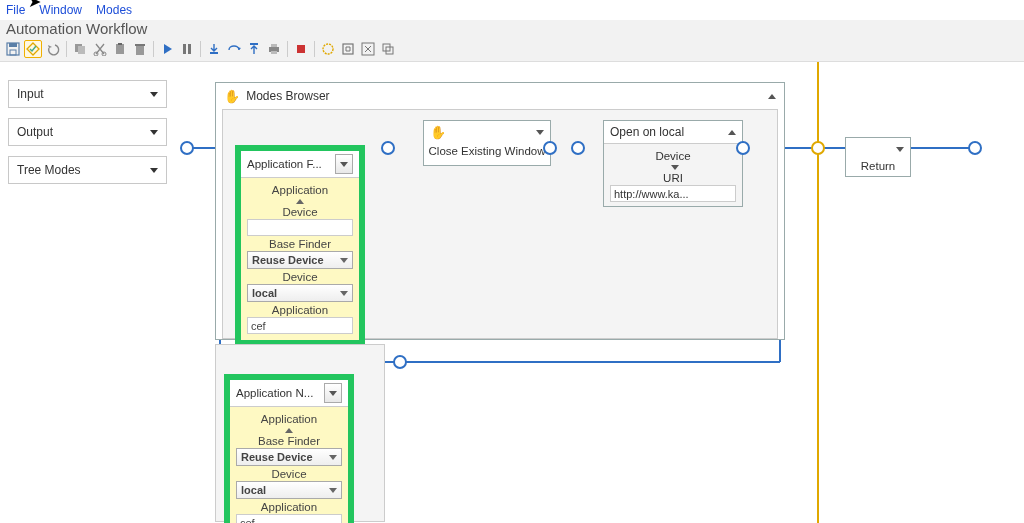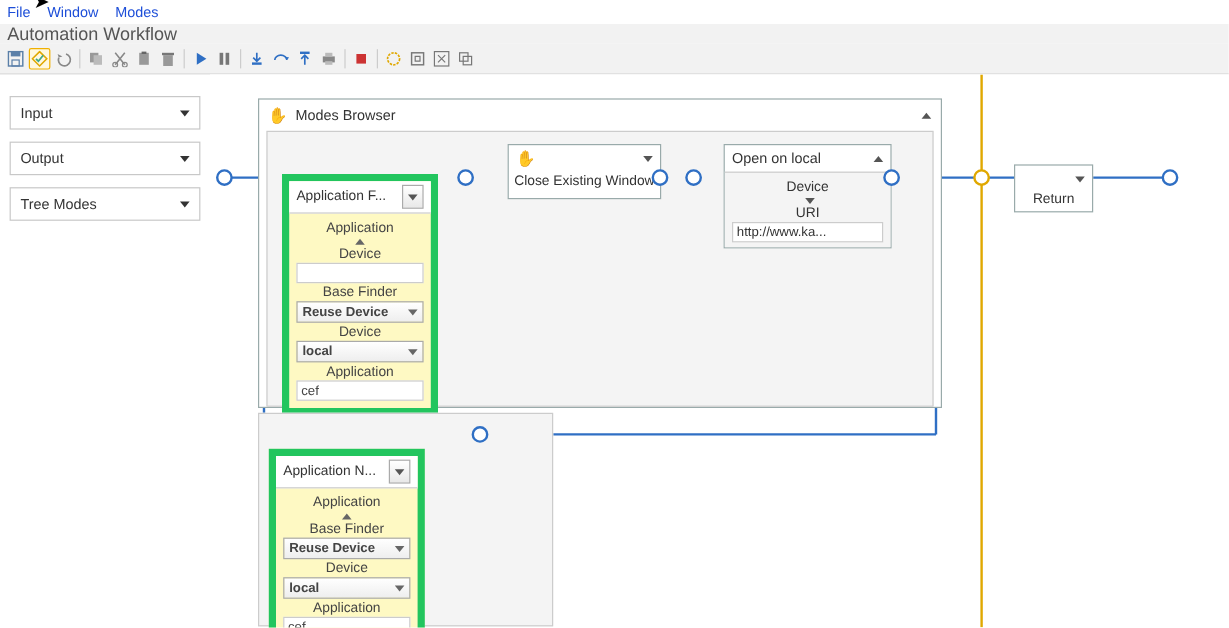--- a/index.html
+++ b/index.html
@@ -290,21 +290,21 @@
       </div>
     </div>
 
     <div class="node-box" style="left:670px; top:75px; width:66px; height:40px;">
       <div class="node-top" style="justify-content:flex-end;">
           <span class="caret-down"></span>
         </div>
       <div style="text-align:center; font-size:11.5px; padding-bottom:4px;">Return</div>
     </div>
 
-    <div class="panel" style="left:40px; top:282px; width:246px; height:178px; border:none;">
+    <div class="panel" style="left:40px; top:282px; width:170px; height:178px; border:none;">
       <div style="border:1px solid #ccc; background:#f4f4f4; padding:6px; height:100%; position:relative;">
         <div class="inner-group" style="left:8px; top:4px; width:130px;">
           <div class="grp-title">
               <span>Application N...</span>
               <div class="drop-btn">
                 <span class="caret-down"></span>
               </div>
             </div>
           <div class="grp-body">
             <div class="field-label">

